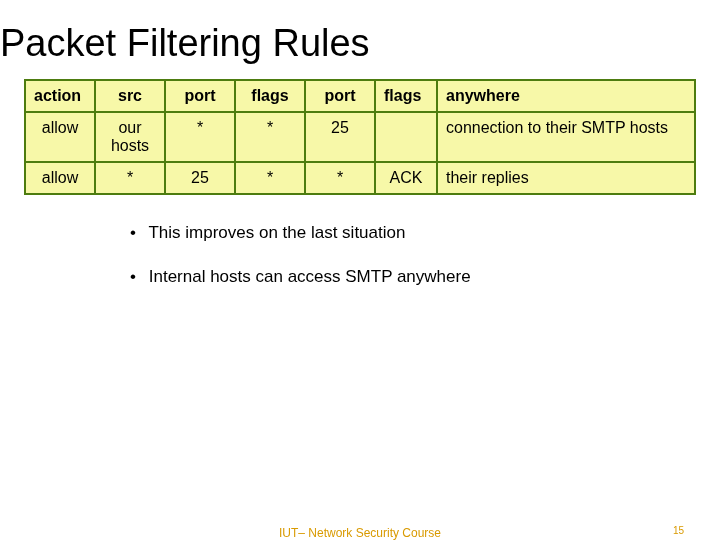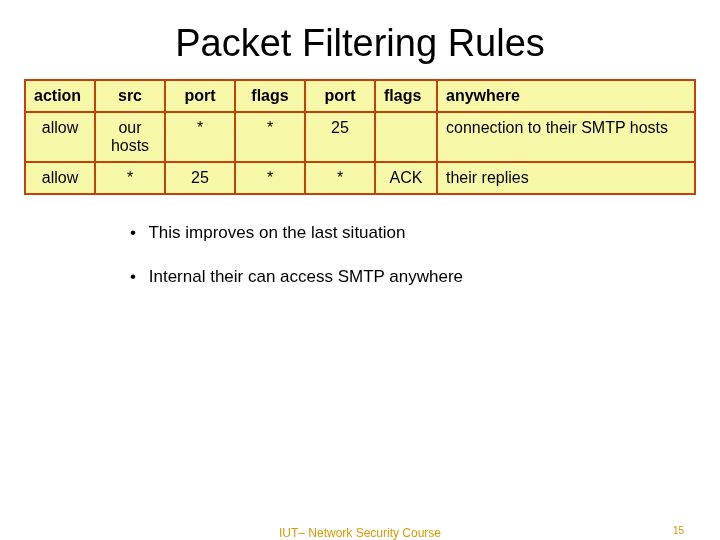--- a/index.html
+++ b/index.html
@@ -13,37 +13,37 @@
     position: relative;
     overflow: hidden;
   }
   .slide {
     width: 720px;
     height: 540px;
     position: relative;
     box-sizing: border-box;
   }
   .title {
-    text-align: center;
+    text-align: left;
     font-size: 38px;
     font-weight: 400;
     margin-top: 22px;
     margin-bottom: 14px;
     font-family: Arial, Helvetica, sans-serif;
   }
   .table-wrap {
     margin: 0 24px;
   }
   table.rules {
     border-collapse: collapse;
     width: 100%;
     table-layout: fixed;
   }
   table.rules th, table.rules td {
-    border: 2px solid #c2410c;
+    border: 2px solid #4d7c0f;
     background: #f7f8a8;
     font-family: Verdana, Geneva, sans-serif;
     font-size: 16px;
     padding: 6px 8px;
     vertical-align: top;
     text-align: left;
   }
   table.rules th {
     font-weight: 700;
   }
@@ -143,20 +143,20 @@
     </table>
   </div>
 
   <div class="bullets">
     <div class="item">
       <span class="bullet-dot">•</span>
       <span>This improves on the last situation</span>
     </div>
     <div class="item">
       <span class="bullet-dot">•</span>
-      <span>Internal their can access SMTP anywhere</span>
+      <span>Internal hosts can access SMTP anywhere</span>
     </div>
   </div>
 
   <div class="footer">IUT– Network Security Course</div>
   <div class="pagenum">15</div>
 
 </div>
 
 </body></html>

